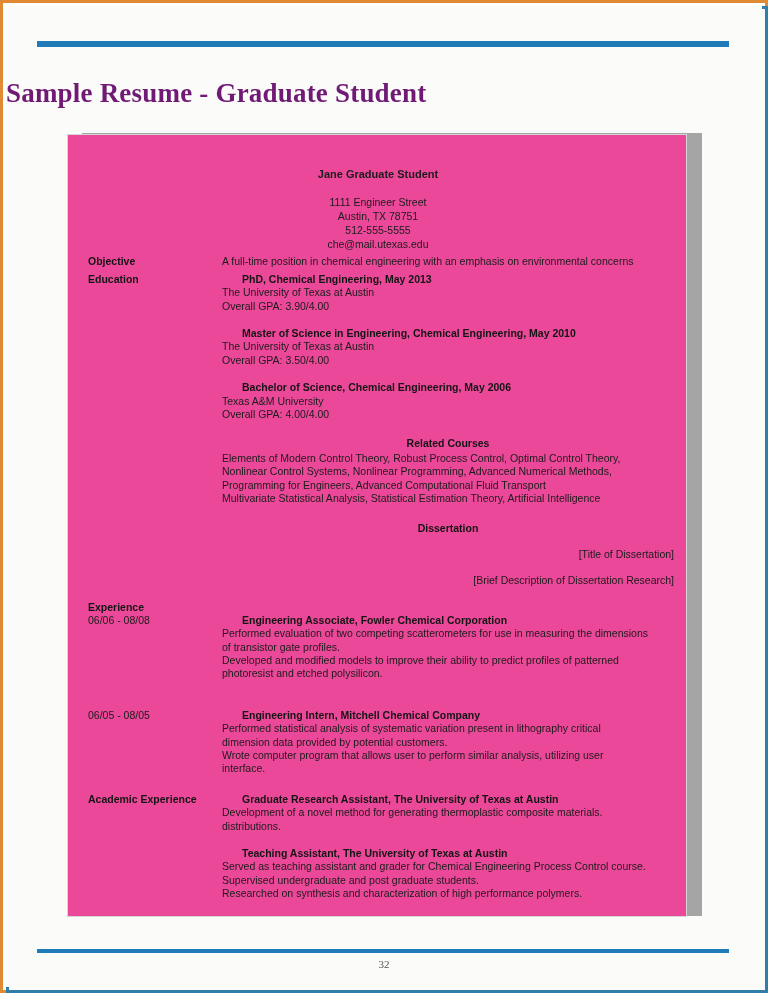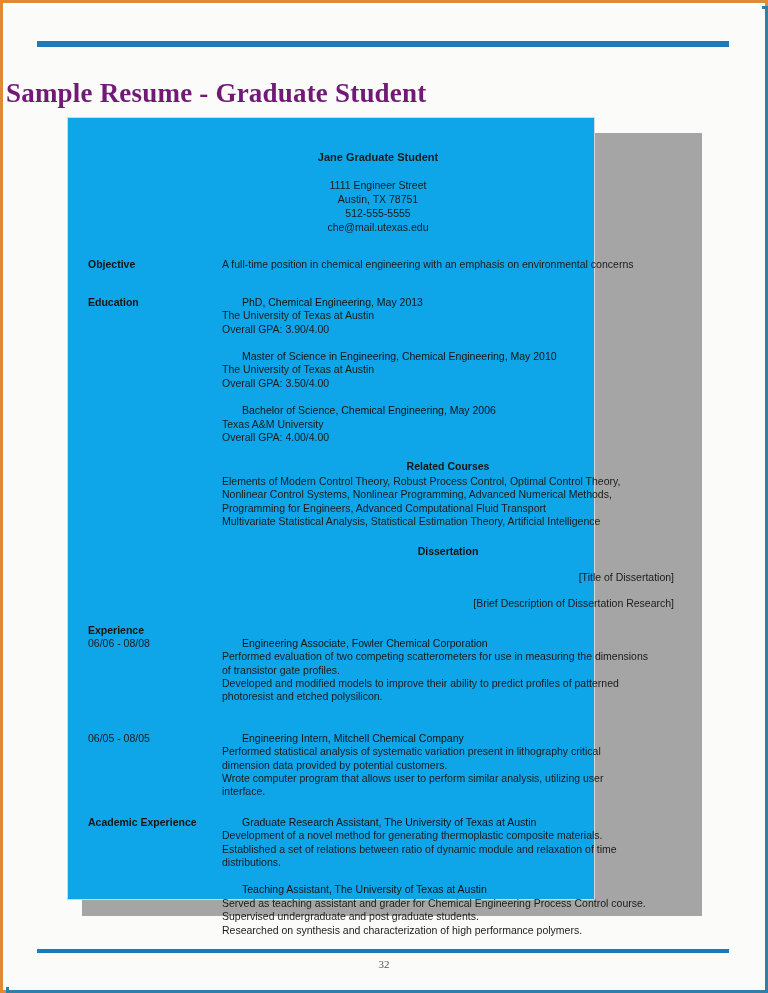--- a/index.html
+++ b/index.html
@@ -64,24 +64,24 @@
 
   
   .card-shadow {
     position: absolute;
     left: 76px; top: 127px;
     width: 620px; height: 783px;
     background: #a5a5a5;
   }
   .card {
     position: absolute;
-    left: 61px; top: 111px;
-    width: 528px; height: 783px;
+    left: 61px; top: 128px;
+    width: 620px; height: 783px;
     box-sizing: border-box;
-    background: #0ea5e9;
+    background: #ec4899;
     border: 1px solid #d6d6d6;
   }
 
   
   .resume {
     position: absolute;
     left: 0; top: 0;
     width: 620px;
     font-size: 10.5px;
     line-height: 13.4px;
@@ -97,21 +97,21 @@
     margin-top: 14px;
     text-align: center;
     line-height: 14px;
   }
 
   
   .row {
     position: relative;
     padding-left: 154px;   
     padding-right: 14px;
-    margin-top: 24px;
+    margin-top: 4px;
   }
   .row-label {
     position: absolute;
     left: 20px;
     top: 0;
     width: 134px;
     font-weight: bold;
     font-size: 10.5px;
     color: #141414;
   }
@@ -129,21 +129,21 @@
     top: -13px;
     width: 134px;
     font-weight: bold;
     font-size: 10.5px;
     color: #141414;
   }
 
   .entry { margin-bottom: 0; }
   .entry + .entry { margin-top: 14px; }
   .entry-title {
-    font-weight: normal;
+    font-weight: bold;
     color: #141414;
     padding-left: 20px;
   }
   .entry-line { color: #1b1b1b; }
 
   .center-head {
     text-align: center;
     font-weight: bold;
     margin-top: 16px;
     color: #141414;
@@ -252,21 +252,20 @@
         <div class="entry-line">Wrote computer program that allows user to perform similar analysis, utilizing user</div>
         <div class="entry-line">interface.</div>
       </div>
 
       <div class="row" style="margin-top:17px;">
         <div class="row-label">Academic Experience</div>
 
         <div class="entry">
           <div class="entry-title">Graduate Research Assistant, The University of Texas at Austin</div>
           <div class="entry-line">Development of a novel method for generating thermoplastic composite materials.</div>
-          <div class="entry-line">Established a set of relations between ratio of dynamic module and relaxation of time</div>
           <div class="entry-line">distributions.</div>
         </div>
 
         <div class="entry">
           <div class="entry-title">Teaching Assistant, The University of Texas at Austin</div>
           <div class="entry-line">Served as teaching assistant and grader for Chemical Engineering Process Control course.</div>
           <div class="entry-line">Supervised undergraduate and post graduate students.</div>
           <div class="entry-line">Researched on synthesis and characterization of high performance polymers.</div>
         </div>
       </div>

